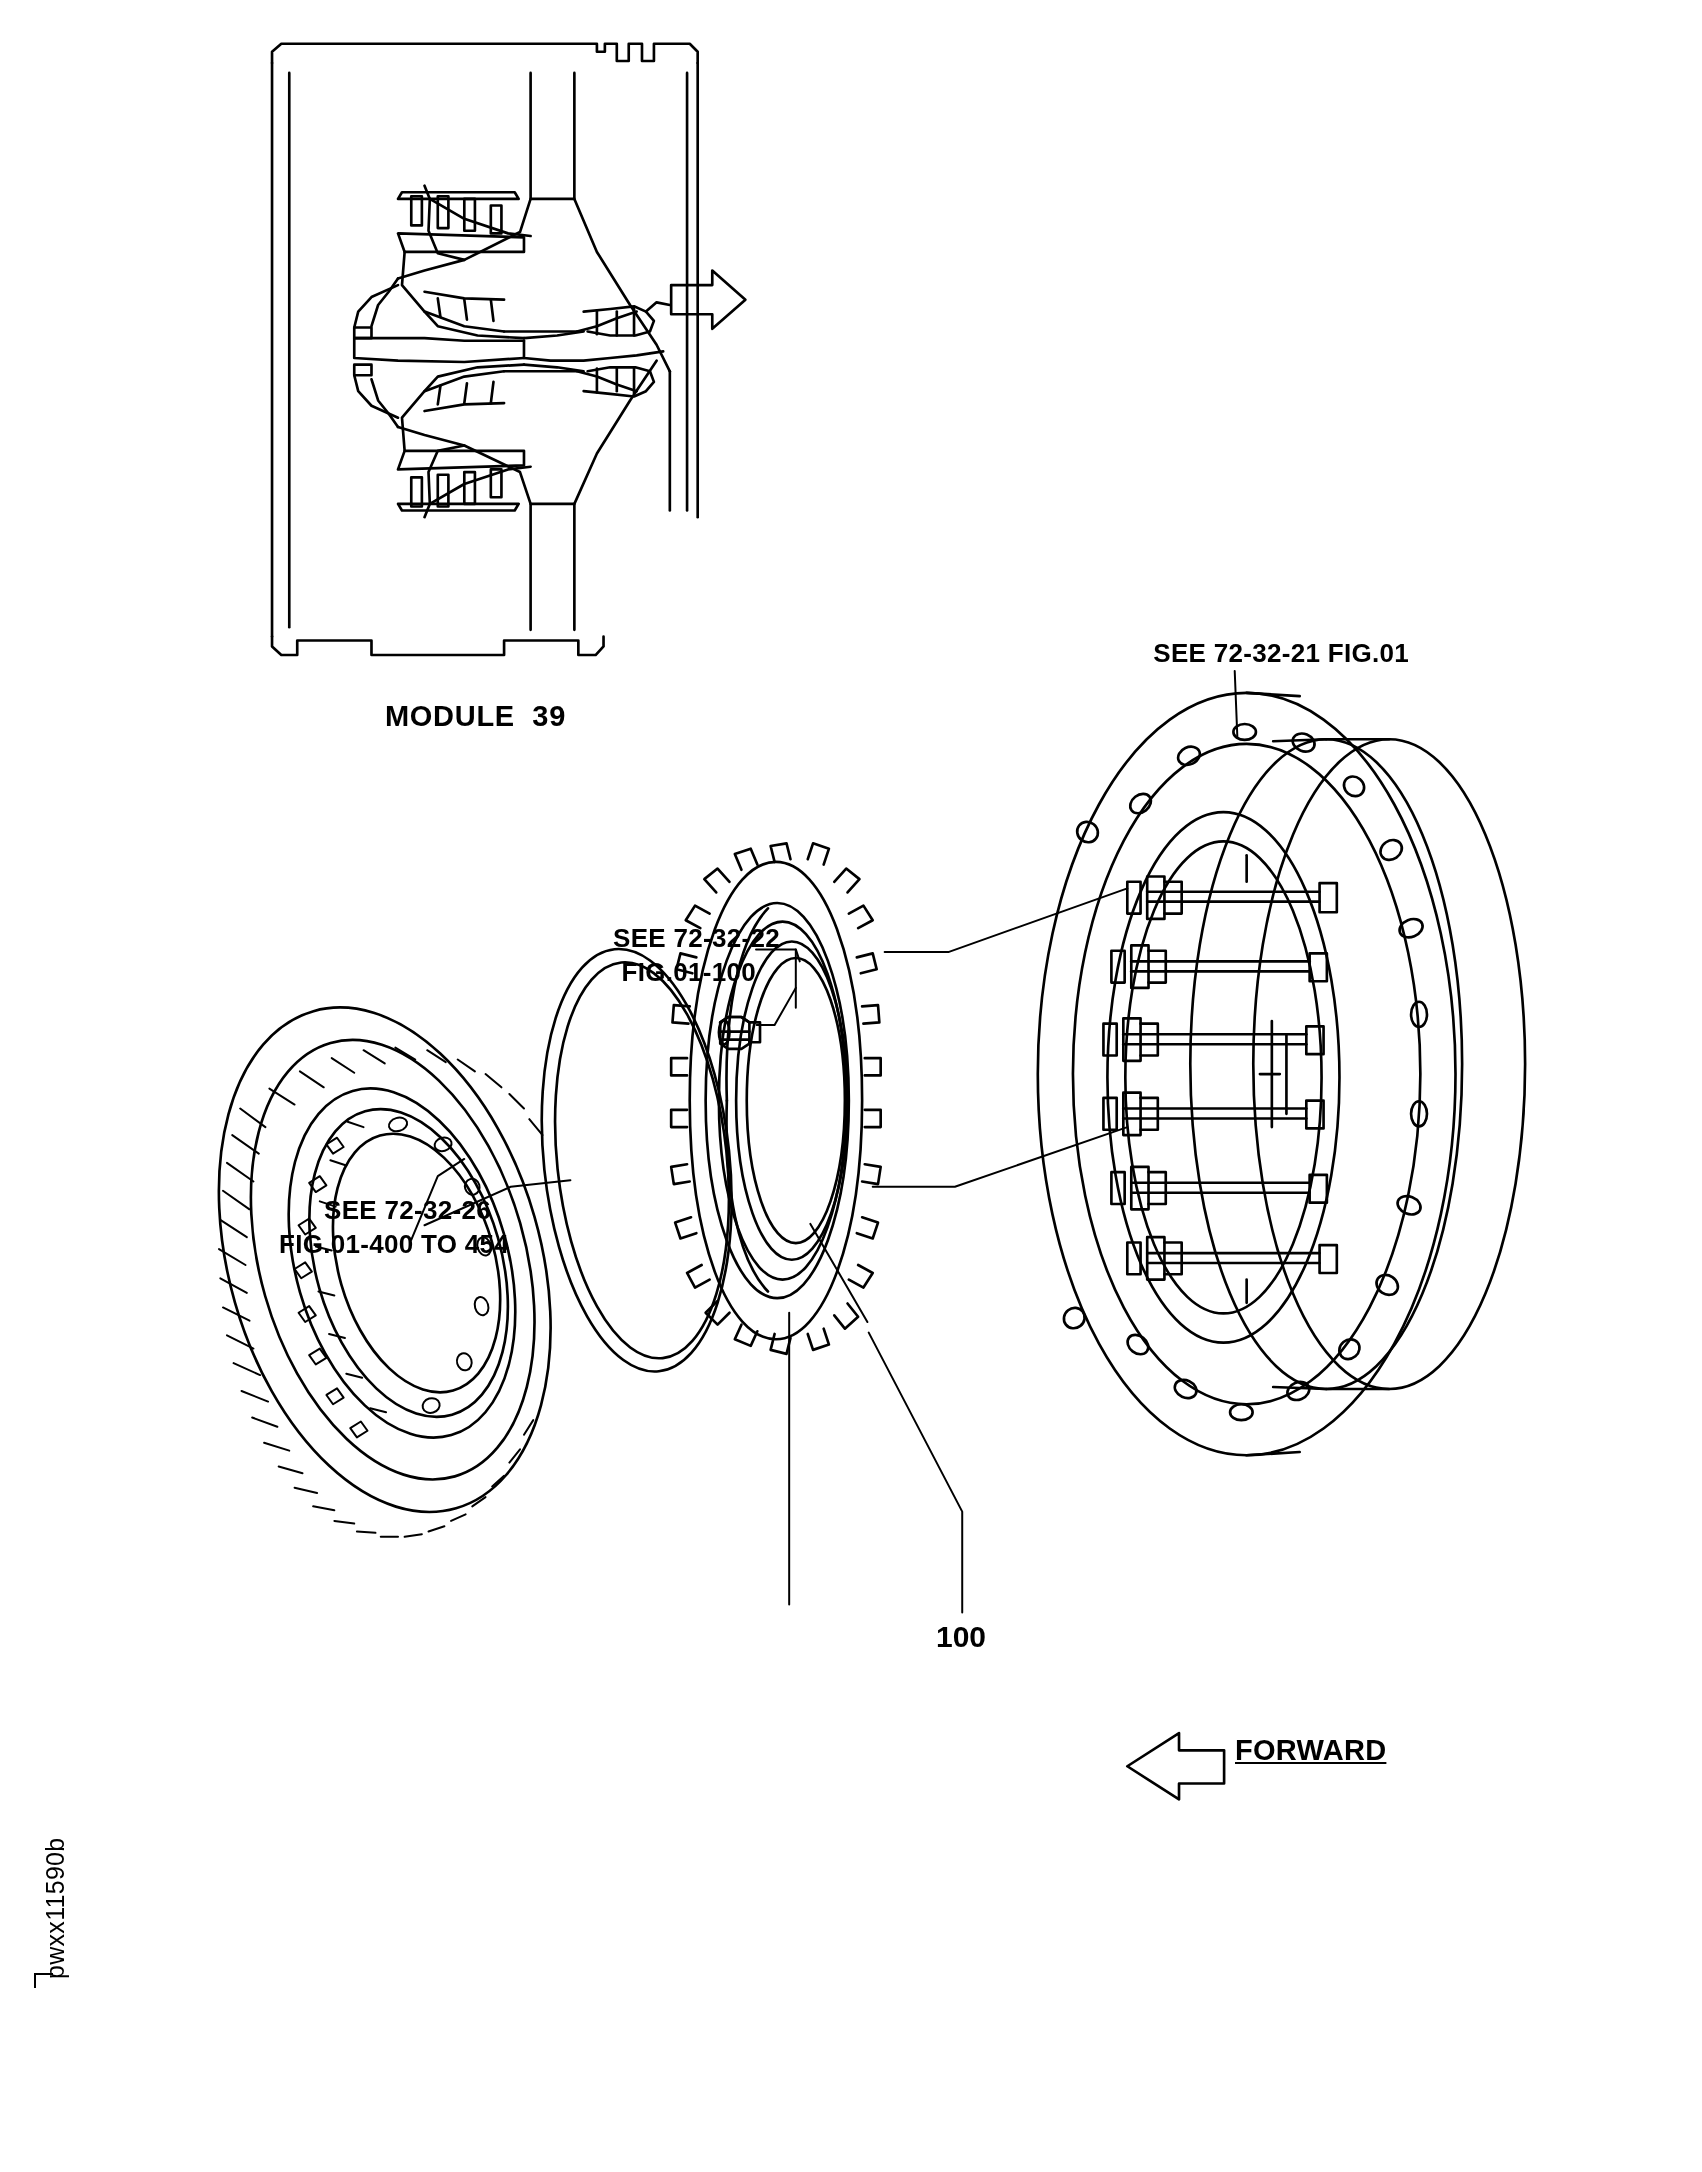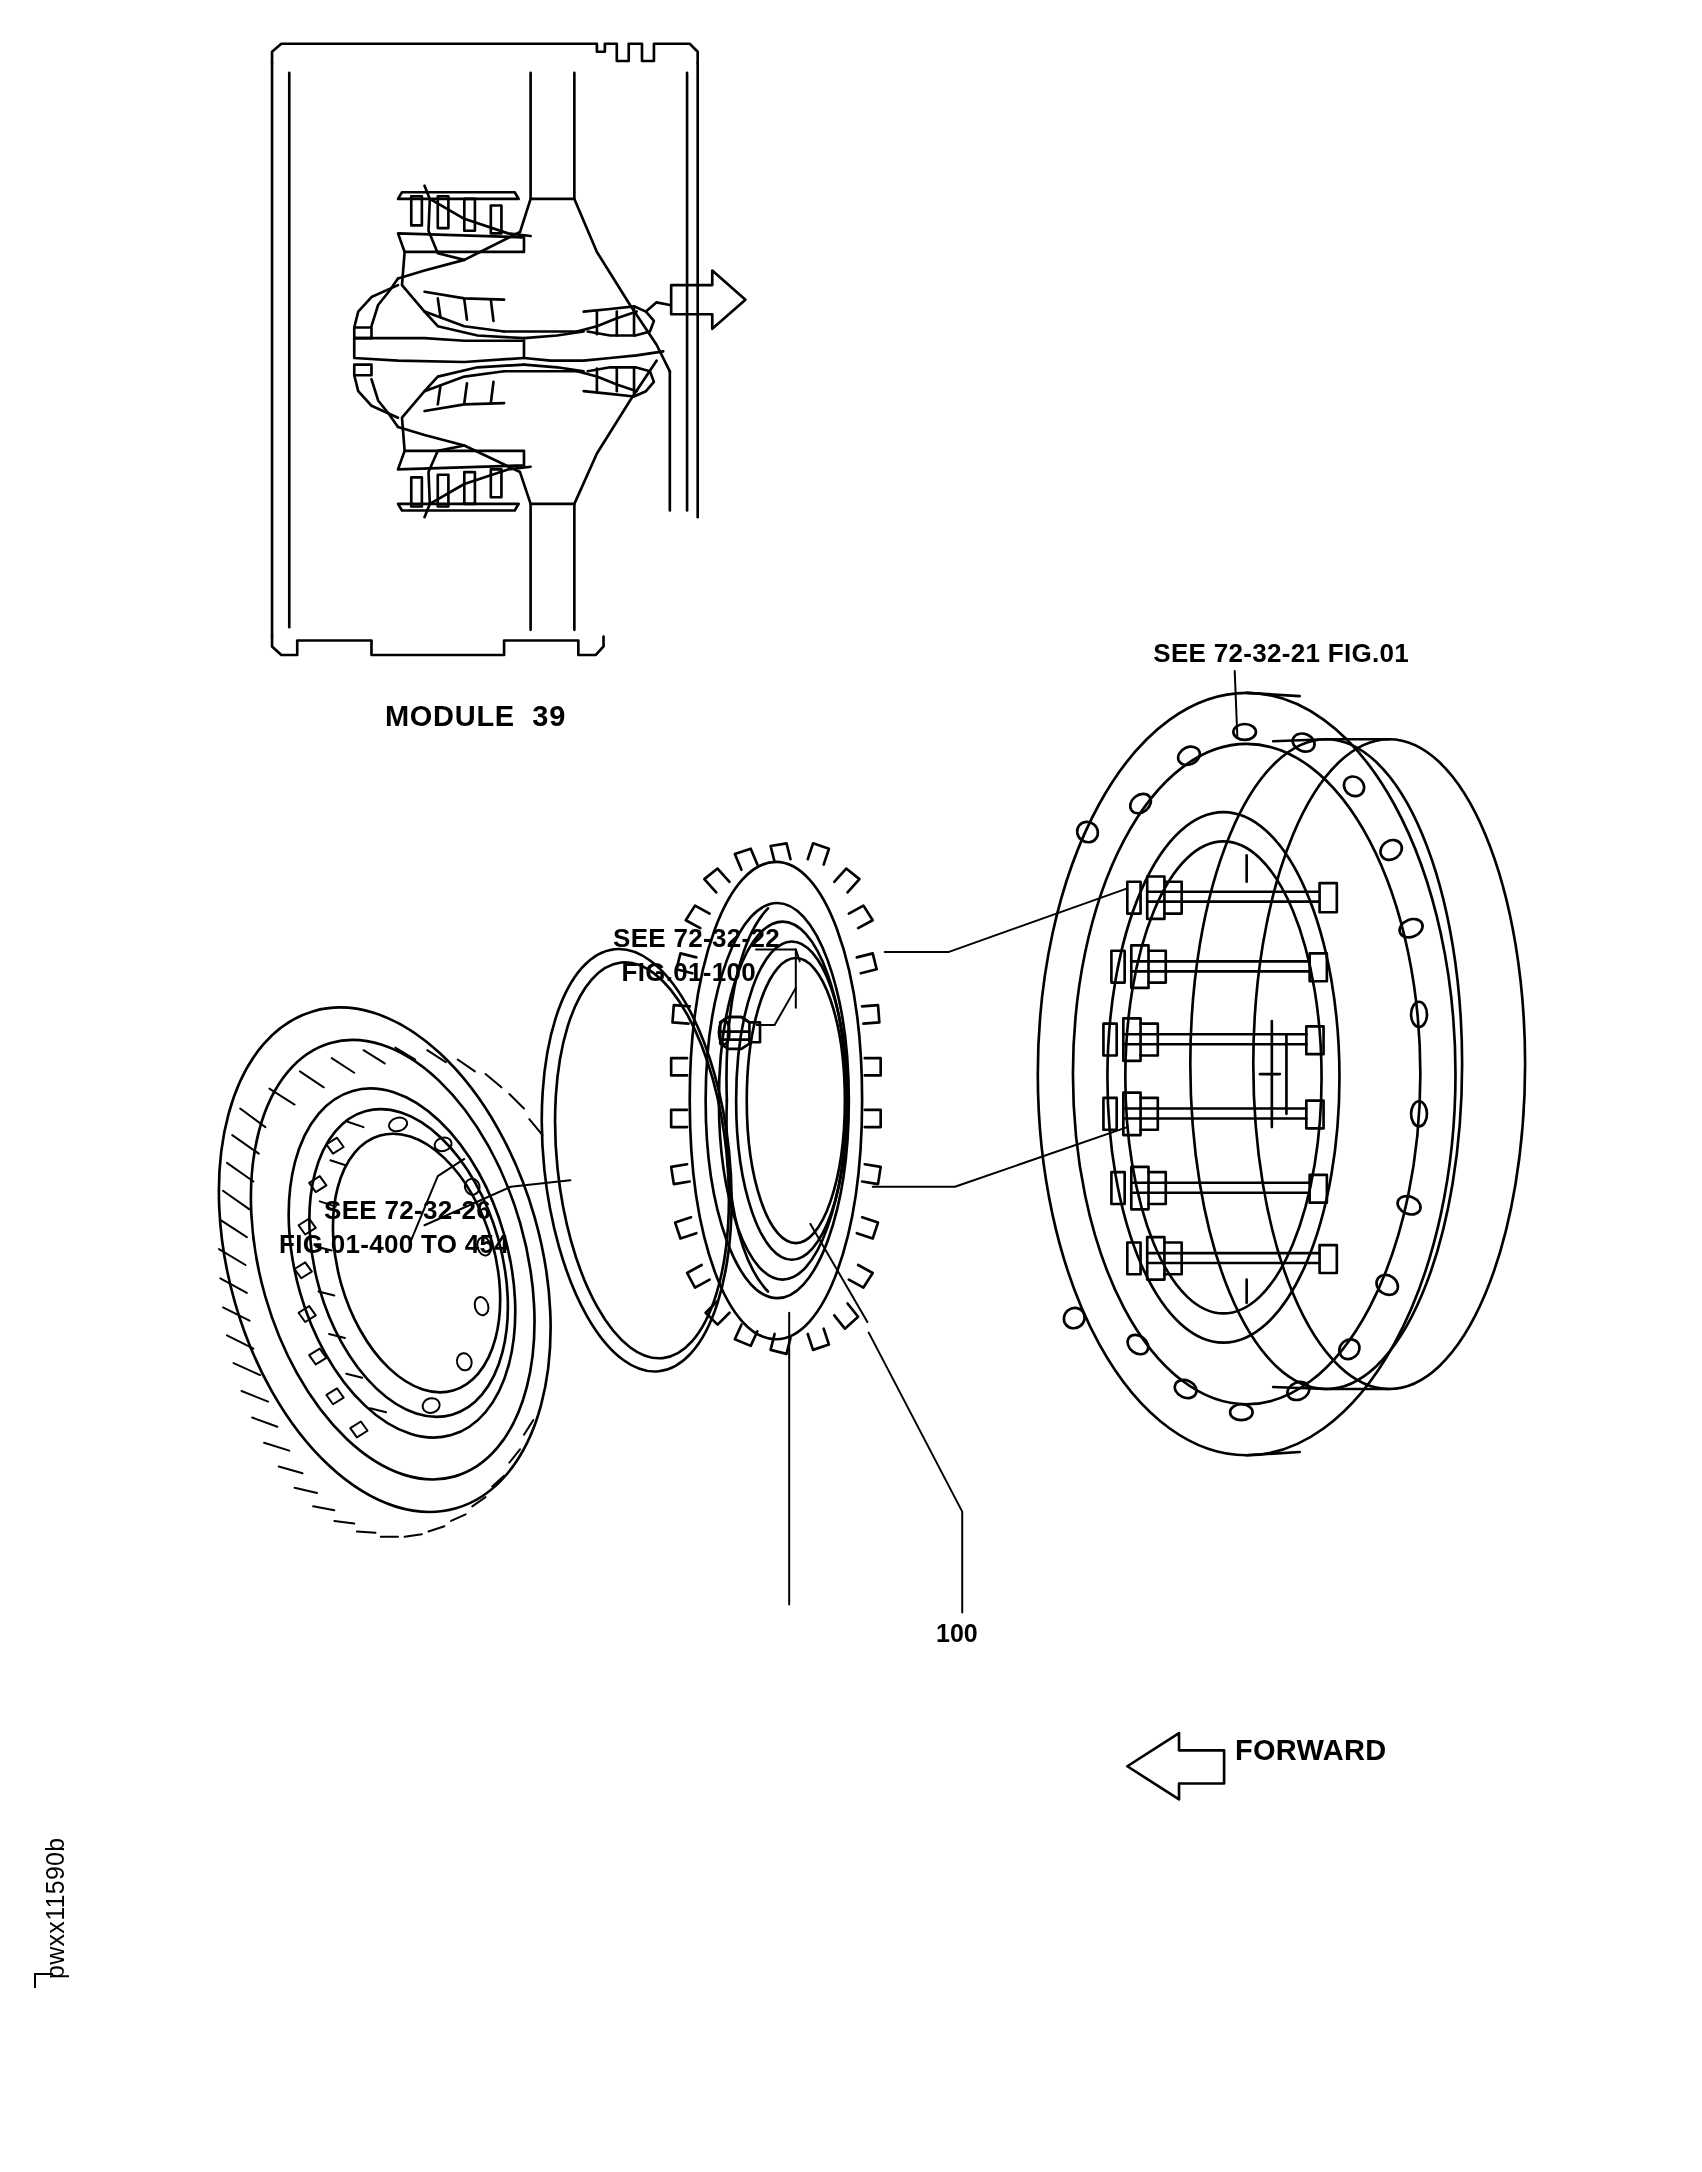--- a/index.html
+++ b/index.html
@@ -36,21 +36,21 @@
   .lbl-module {
     font-size: 29px;
     letter-spacing: 0.7px;
   }
   .lbl-callout {
     font-size: 26px;
     letter-spacing: 0.3px;
     margin-top: 40px;
   }
   .lbl-num {
-    font-size: 25px;
+    font-size: 30px;
   }
   .lbl-forward {
     font-size: 29px;
     letter-spacing: 0.3px;
   }
   .lbl-right {
     text-align: right;
   }
   #doc-id {
     position: absolute;
@@ -410,19 +410,19 @@
   <div class="lbl lbl-callout lbl-right" style="left:796px; top:597px; width:613px;">SEE 72-32-21 FIG.01</div>
 
   <div class="lbl lbl-callout lbl-right" style="left:488px; top:882px; width:292px;">SEE 72-32-22</div>
   <div class="lbl lbl-callout lbl-right" style="left:464px; top:916px; width:292px;">FIG.01-100</div>
 
   <div class="lbl lbl-callout" style="left:324px; top:1154px;text-align:right;">SEE 72-32-26</div>
   <div class="lbl lbl-callout" style="left:279px; top:1188px;">FIG.01-400 TO 454</div>
 
   <div class="lbl lbl-num" style="left:936px; top:1618px;">100</div>
 
-  <div class="lbl lbl-forward" style="left:1235px; top:1732px;">FORWARD</div>
+  <div class="lbl lbl-forward" style="left:1235px; top:1732px;text-decoration:underline;">FORWARD</div>
 
   <div id="doc-id-corner"></div>
   <div id="doc-id">pwxx11590b</div>
 
 </div>
 
 
 </body></html>

